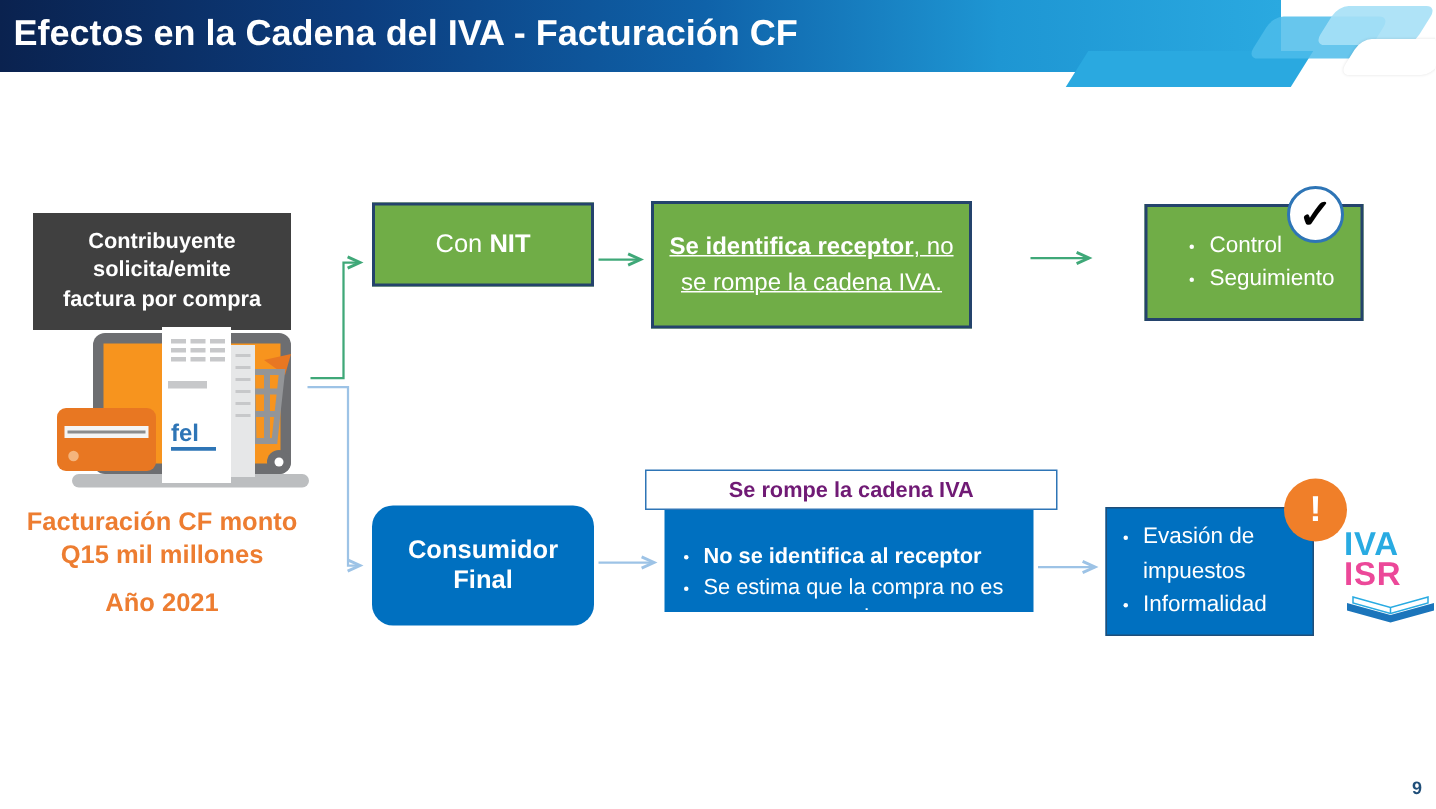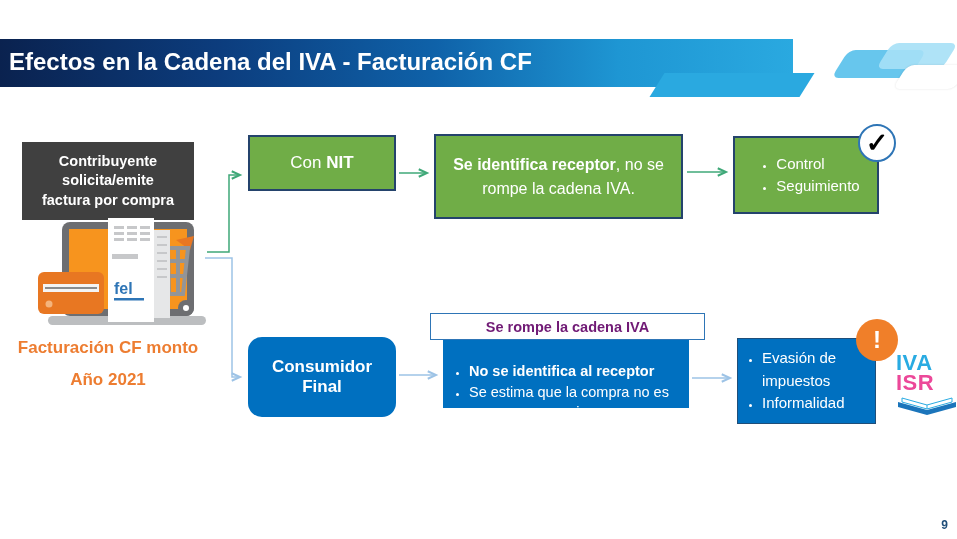--- a/index.html
+++ b/index.html
@@ -1,40 +1,40 @@
 <!DOCTYPE html>
 <html><head>
 <meta charset="utf-8">
 <style>
   * { margin:0; padding:0; box-sizing:border-box; }
   html,body { background:#fff; }
   body { font-family:"Liberation Sans", sans-serif; }
   .slide { position:relative; width:957px; height:539px; background:#fff; overflow:hidden; }
 
   
-  .hdr { position:absolute; left:0; top:0; width:793px; height:48px;
-         background:linear-gradient(90deg,#0A224F 0%,#0C3D7E 28%,#0F62A9 55%,#1E96D3 78%,#2AA9E0 100%);margin-top:39px; }
+  .hdr { position:absolute; left:0; top:0; width:854px; height:48px;
+         background:linear-gradient(90deg,#0A224F 0%,#0C3D7E 28%,#0F62A9 55%,#1E96D3 78%,#2AA9E0 100%); }
   .hdr h1 { position:absolute; left:9px; top:9px; color:#fff; font-size:24px; font-weight:bold; letter-spacing:0; white-space:nowrap; }
   .hdr-ext { position:absolute; right:-14px; top:34px; width:150px; height:24px; background:#2AA9E0; transform:skewX(-32deg); }
   .shape { position:absolute; border-radius:7px; transform:skewX(-32deg); }
   .s1 { left:840px; top:11px; width:78px; height:28px; background:#4CBCEA; opacity:.85; }
   .s2 { left:884px; top:4px;  width:66px; height:26px; background:#A6E0F6; opacity:.9; }
   .s3 { left:900px; top:26px; width:62px; height:24px; background:#FFFFFF; box-shadow:0 0 2px rgba(0,0,0,.12); }
 
   
   .box { position:absolute; display:flex; align-items:center; justify-content:center; text-align:center; color:#fff; }
   .green { background:#70AD47; border:2px solid #24436C; }
   .blue  { background:#0070C0; }
 
   .contrib { left:22px; top:142px; width:172px; height:78px; background:#404040; flex-direction:column;
              font-weight:bold; font-size:14.5px; line-height:1.32; }
 
   .g1 { left:248px; top:135px; width:148px; height:56px; font-size:17px; }
-  .g2 { left:434px; top:134px; width:249px; height:85px; font-size:16px; line-height:1.45; padding:4px 10px; }
-  .g3 { left:733px; top:136px; width:146px; height:78px; }
+  .g2 { left:434px; top:134px; width:214px; height:85px; font-size:16px; line-height:1.45; padding:4px 10px;text-decoration:underline; }
+  .g3 { left:763px; top:136px; width:146px; height:78px; }
 
   .b1 { left:248px; top:337px; width:148px; height:80px; font-weight:bold; font-size:17px; word-spacing:5px;border-radius:14px; }
   .b2 { left:443px; top:340px; width:246px; height:68px; align-items:flex-start; text-align:left; padding:21px 6px 6px 6px; }
   .b3 { left:737px; top:338px; width:139px; height:86px; border:1.5px solid #1F4E79; }
 
   .whitelabel { left:430px; top:313px; width:275px; height:27px; background:#fff; border:1.5px solid #2E75B6;
                 color:#701a75; font-weight:bold; font-size:14.5px; z-index:3; }
 
   ul.bullets { list-style:disc outside; padding-left:24px; margin:0; text-align:left; }
   .g3 ul.bullets, .b3 ul.bullets { font-size:15px; line-height:1.5; }
@@ -157,20 +157,21 @@
       <rect x="25" y="68" width="56" height="8" fill="#F4F4F4"></rect>
       <g fill="#8A8C8E">
         <rect x="27" y="71" width="52" height="2"></rect>
       </g>
       <circle cx="31" cy="88" r="3.5" fill="#F4B47C"></circle>
     </g>
   </svg>
 
   <div class="caption">
     <div>Facturación CF monto</div>
+    <div>Q15 mil millones</div>
     <div class="yr">Año 2021</div>
   </div>
 
   <div class="box green g1">
     <span><span>Con </span><b>NIT</b></span>
   </div>
 
   <div class="box green g2">
     <span><b>Se identifica receptor</b><span>, no se rompe la cadena IVA.</span></span>
   </div>

